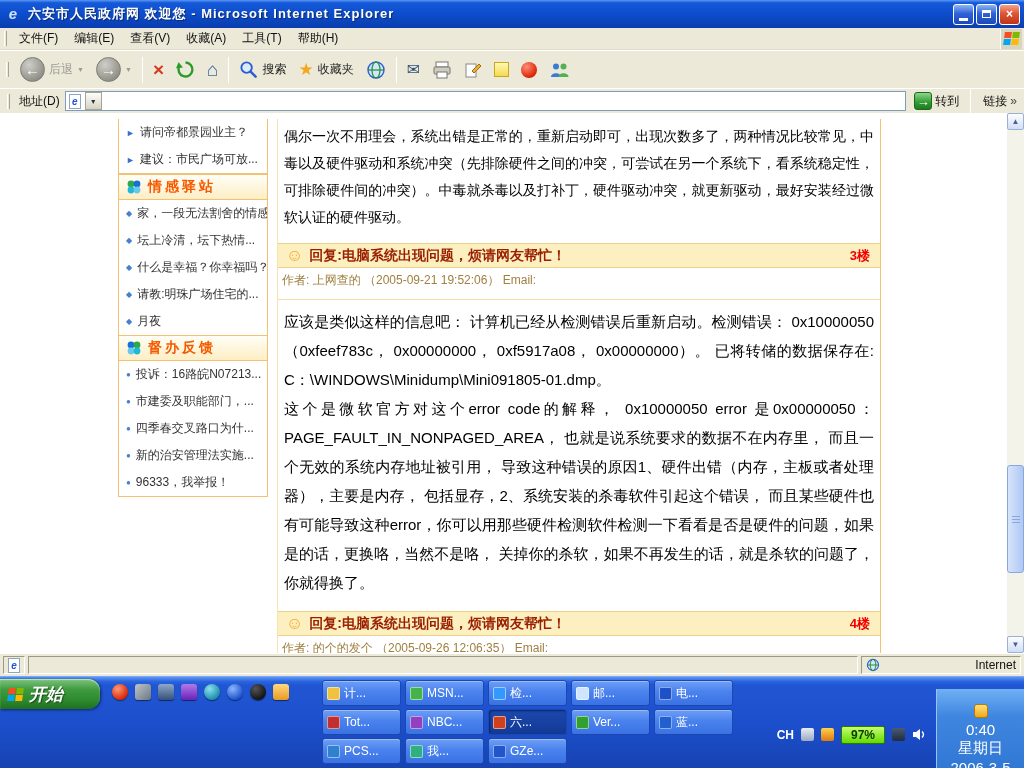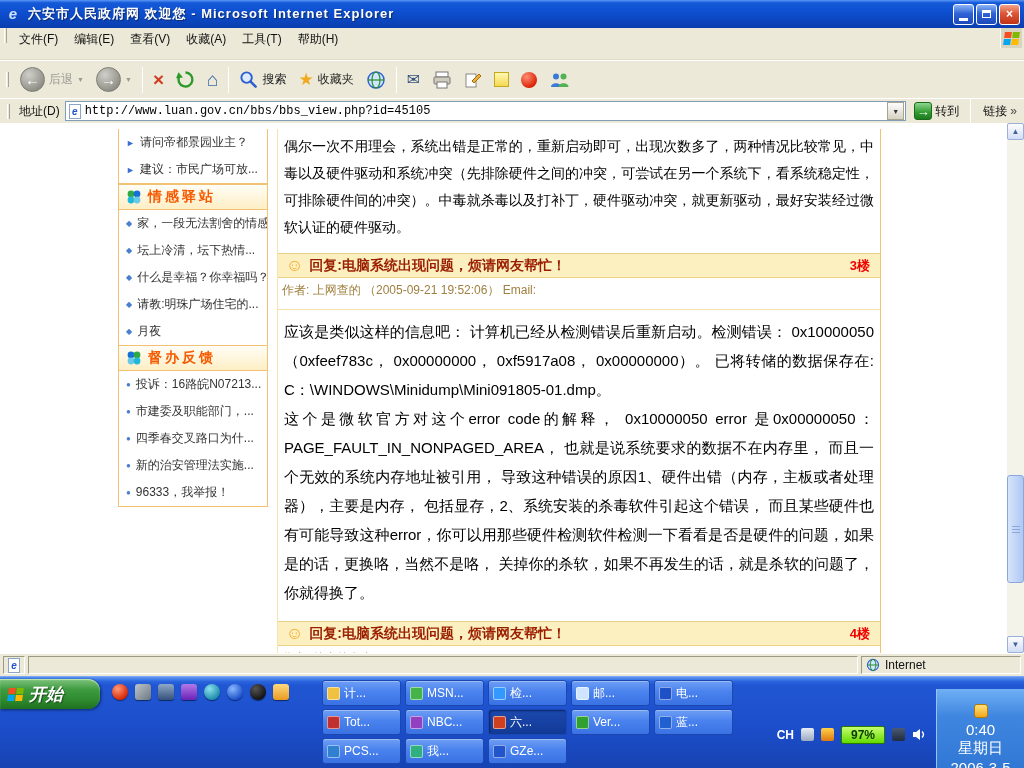--- a/index.html
+++ b/index.html
@@ -16,21 +16,21 @@
     white-space:nowrap;overflow:hidden;letter-spacing:1px;}
   .winbtns{display:flex;gap:2px;}
   .wbtn{width:21px;height:21px;border:1px solid #fff;border-radius:3px;display:flex;align-items:center;
     justify-content:center;color:#fff;font-size:12px;font-weight:bold;}
   .wbtn.blue{background:linear-gradient(180deg,#8db5f5,#2f63d6 45%,#1c49ba);}
   .wbtn.red{background:linear-gradient(180deg,#f2a48c,#de5637 45%,#bf3315);}
   .g-min{width:9px;height:3px;background:#fff;align-self:flex-end;margin:0 0 3px 0;}
   .g-restore{width:9px;height:8px;border:1px solid #fff;border-top:3px solid #fff;}
 
   
-  .menubar{height:32px;background:#ece9d8;display:flex;align-items:flex-start;flex:none;border-bottom:1px solid #e0dcc8;}
+  .menubar{height:22px;background:#ece9d8;display:flex;align-items:center;flex:none;border-bottom:1px solid #e0dcc8;}
   .grip{width:3px;height:15px;border-left:1px solid #fff;border-right:1px solid #a8a48f;margin:0 4px;}
   .menu-item{font-size:12px;padding:3px 8px;color:#111;}
   .winflag{margin-left:auto;margin-right:2px;width:22px;height:20px;background:#d8d4c0;border-left:1px solid #fff;
     display:flex;align-items:center;justify-content:center;}
   .flag4{display:grid;grid-template-columns:7px 7px;grid-template-rows:6px 6px;gap:1px;transform:skewX(-8deg);}
   .flag4 i{display:block;}
   .f1{background:#f25022}.f2{background:#7fba00}.f3{background:#05a6f0}.f4{background:#ffb900}
 
   
   .toolbar{height:38px;background:#ece9d8;border-top:1px solid #fff;display:flex;align-items:center;
@@ -107,21 +107,21 @@
     background:linear-gradient(90deg,#d7e4fb,#aec8f3);display:flex;flex-direction:column;gap:2px;
     align-items:center;justify-content:center;}
   .thumb i{display:block;width:8px;height:1px;background:#89a7dd;}
 
   
   .statusbar{height:23px;background:#ece9d8;border-top:1px solid #fff;display:flex;align-items:center;
     gap:3px;padding:0 3px;flex:none;font-size:12px;color:#111;}
   .sb-seg{height:18px;border:1px solid;border-color:#9d9a84 #fff #fff #9d9a84;display:flex;
     align-items:center;padding:0 4px;gap:5px;}
   .sb-main{flex:1;}
-  .sb-right{width:160px;}
+  .sb-right{width:160px;justify-content:space-between;}
   .globe-sm{flex:none;}
 
   
   .taskbar{height:92px;flex:none;position:relative;
     background:linear-gradient(180deg,#5e97f5 0%,#2a64dd 5%,#2156d2 9%,#1c4ecb 55%,#1743b2 100%);
     border-top:1px solid #7aa6f5;}
   .startbtn{position:absolute;left:0;top:2px;height:30px;width:100px;border-radius:0 12px 12px 0;
     background:linear-gradient(180deg,#7fc47f 0%,#3f9b3f 35%,#2e8a2e 70%,#1f701f 100%);
     box-shadow:inset 0 1px 1px #bfe8af, 1px 1px 3px #0a2a6a;display:flex;align-items:center;gap:6px;
     padding:0 12px 0 8px;color:#fff;font-weight:bold;font-style:italic;font-size:17px;text-shadow:1px 1px 1px #1a4a1a;}
@@ -259,21 +259,20 @@
           <path d="M9.5 16c0-5 10-5 10 0z" fill="#52b152"></path>
         </svg>
     </div>
   </div>
 
   <div class="addrbar">
     <span class="grip"></span>
     <span class="addr-label">地址(D)</span>
     <div class="addr-input">
       <span class="pg-ic">e</span>
-      <span class="addr-url">http://www.luan.gov.cn/bbs/bbs_view.php?id=45105</span>
       <span class="addr-dd">▼</span>
     </div>
     <div class="go">
       <span class="go-ic">→</span>
       <span>转到</span>
     </div>
     <span class="tsep"></span>
     <div class="links">
       <span>链接</span>
       <span class="chev">»</span>

